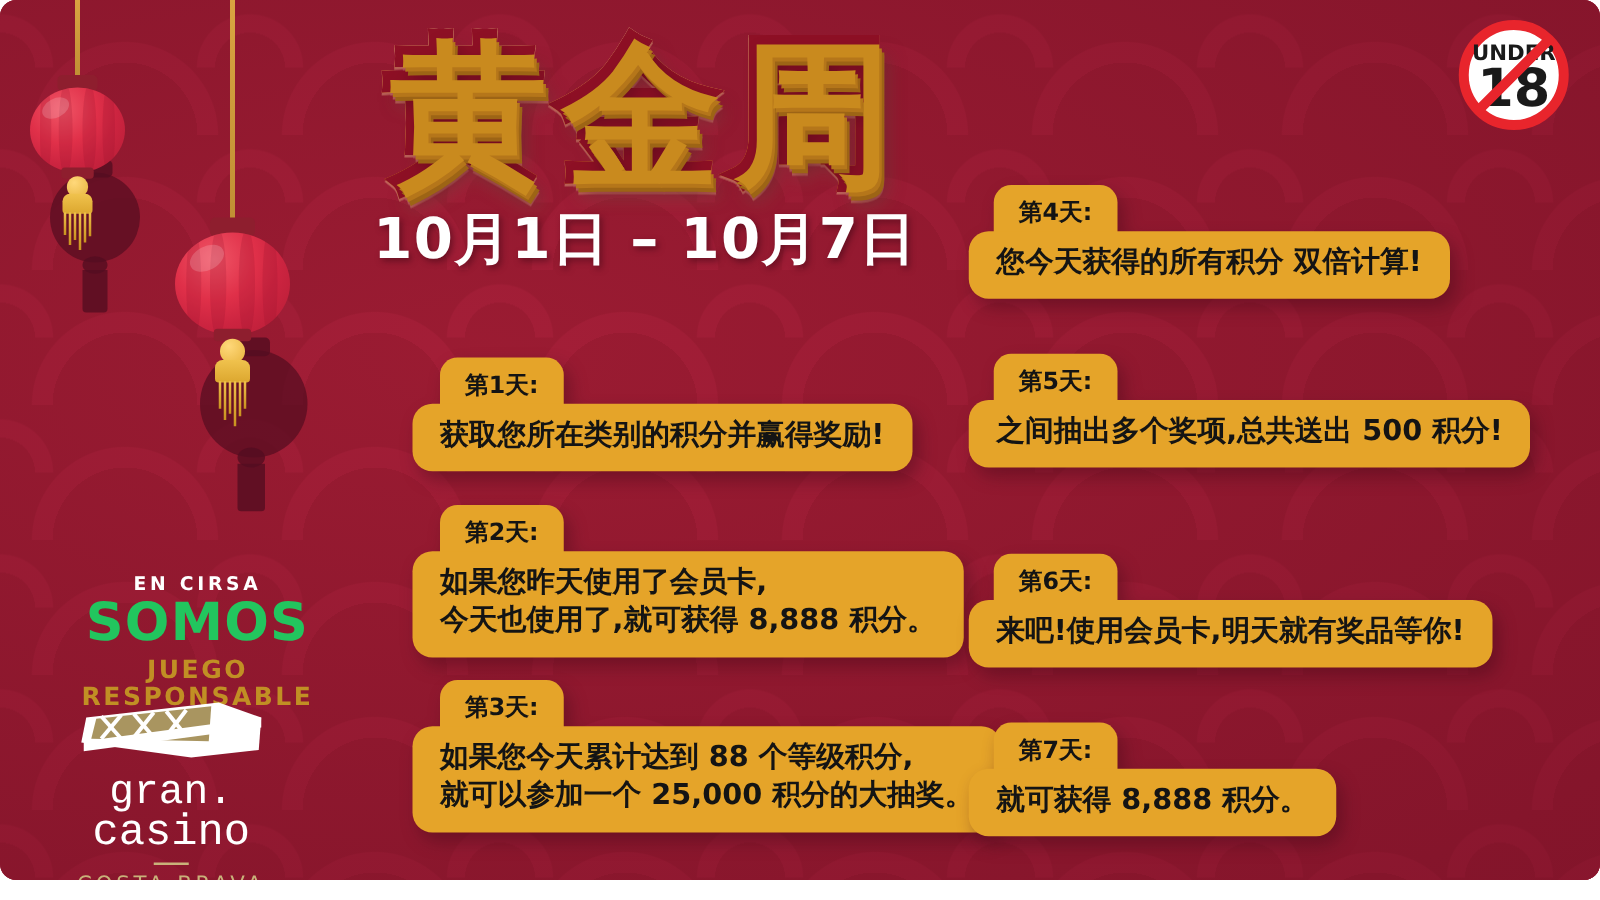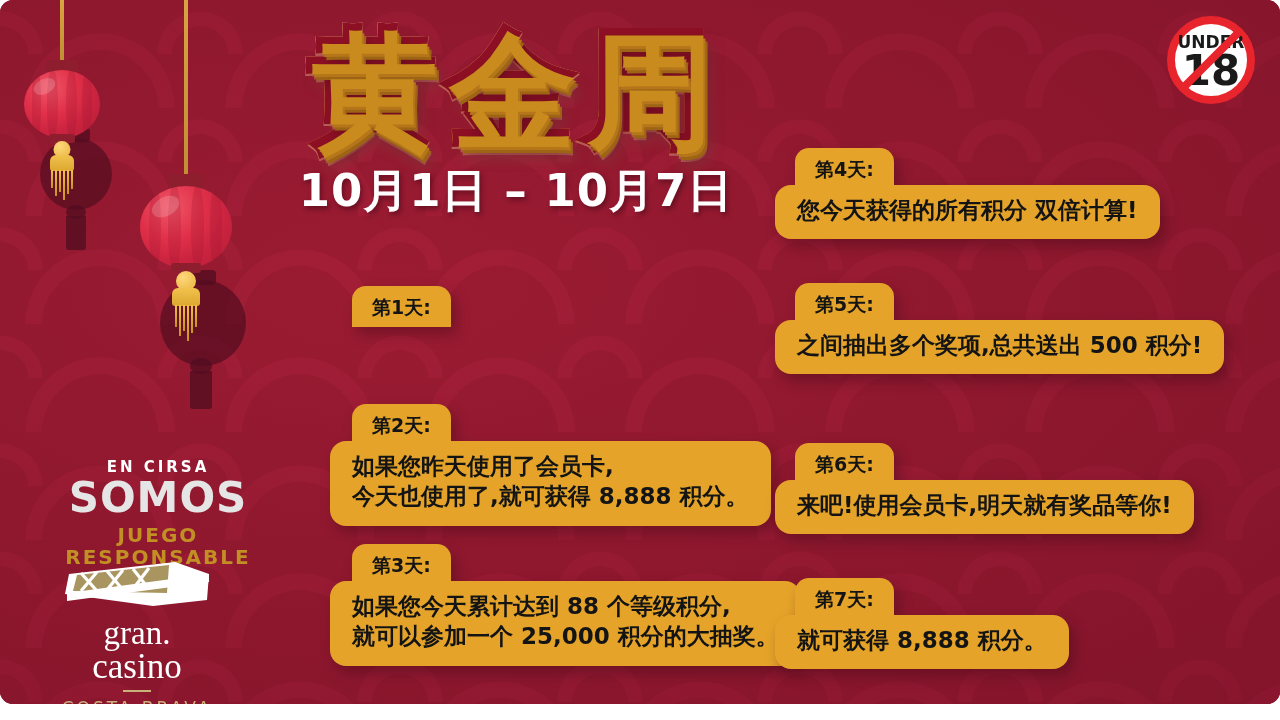--- a/index.html
+++ b/index.html
@@ -212,21 +212,21 @@
   .somos-top {
     font-size: 15px;
     font-weight: 700;
     letter-spacing: 3px;
     color: #ffffff;
   }
   .somos-main {
     font-size: 42px;
     font-weight: 700;
     letter-spacing: 1px;
-    color: #e5e5e5;
+    color: #22c55e;
     margin-top: 2px;
   }
   .somos-sub {
     font-size: 20px;
     font-weight: 700;
     letter-spacing: 2px;
     color: #c18f24;
     margin-top: 5px;
     line-height: 1.12;
   }
@@ -234,21 +234,21 @@
   
   .casino-logo {
     position: absolute;
     left: 42px;
     top: 560px;
     width: 190px;
     text-align: center;
   }
   .casino-mark { width: 160px; height: 52px; margin: 0 auto 6px auto; display: block; }
   .casino-name {
-    font-family: Liberation Serif, serif;
+    font-family: Liberation Mono, monospace;
     color: #ffffff;
     font-size: 33px;
     line-height: 0.96;
     letter-spacing: 0px;
   }
   .casino-name .l2 { display: block; font-size: 35px; }
   .casino-rule {
     width: 28px; height: 2px; background: #c9b27a;
     margin: 7px auto 6px auto;
   }
@@ -333,20 +333,23 @@
     </div>
   </div>
 
   <div class="title-block">
     <div class="title-cn">黄金周</div>
     <div class="title-date">10月1日 – 10月7日</div>
   </div>
 
   <div class="card col-left" style="left:330px; top:286px;">
     <div class="card-head">第1天:</div>
+    <div class="card-body">
+      <span class="line">获取您所在类别的积分并赢得奖励!</span>
+    </div>
   </div>
 
   <div class="card col-left" style="left:330px; top:404px;">
     <div class="card-head">第2天:</div>
     <div class="card-body">
       <span class="line">如果您昨天使用了会员卡,</span>
       <span class="line">今天也使用了,就可获得 8,888 积分。</span>
     </div>
   </div>
 

